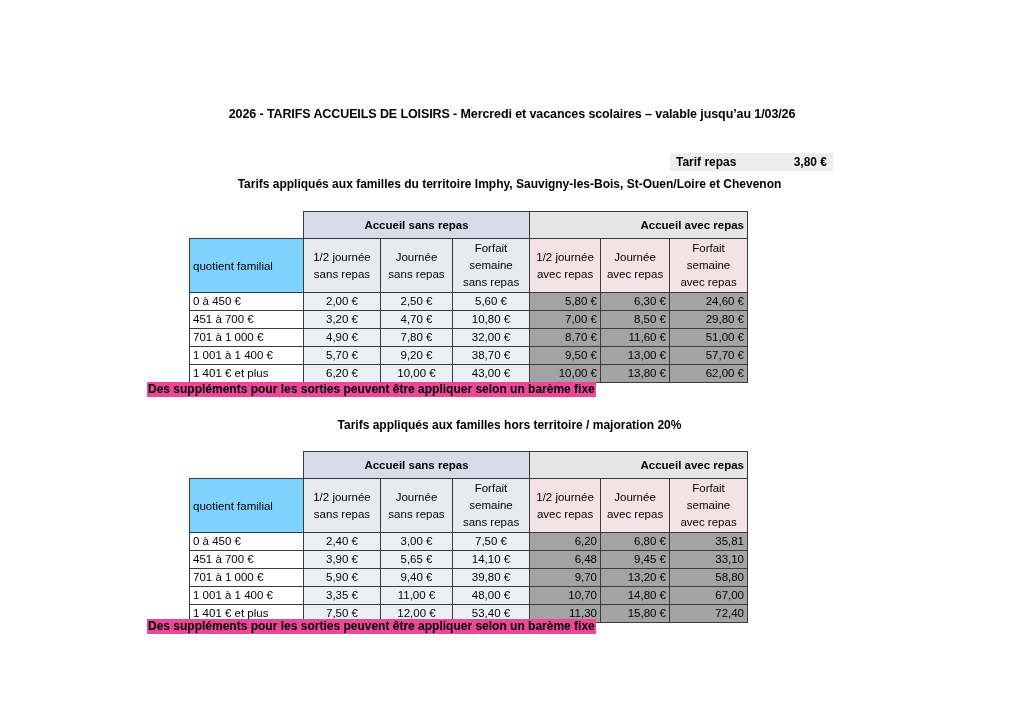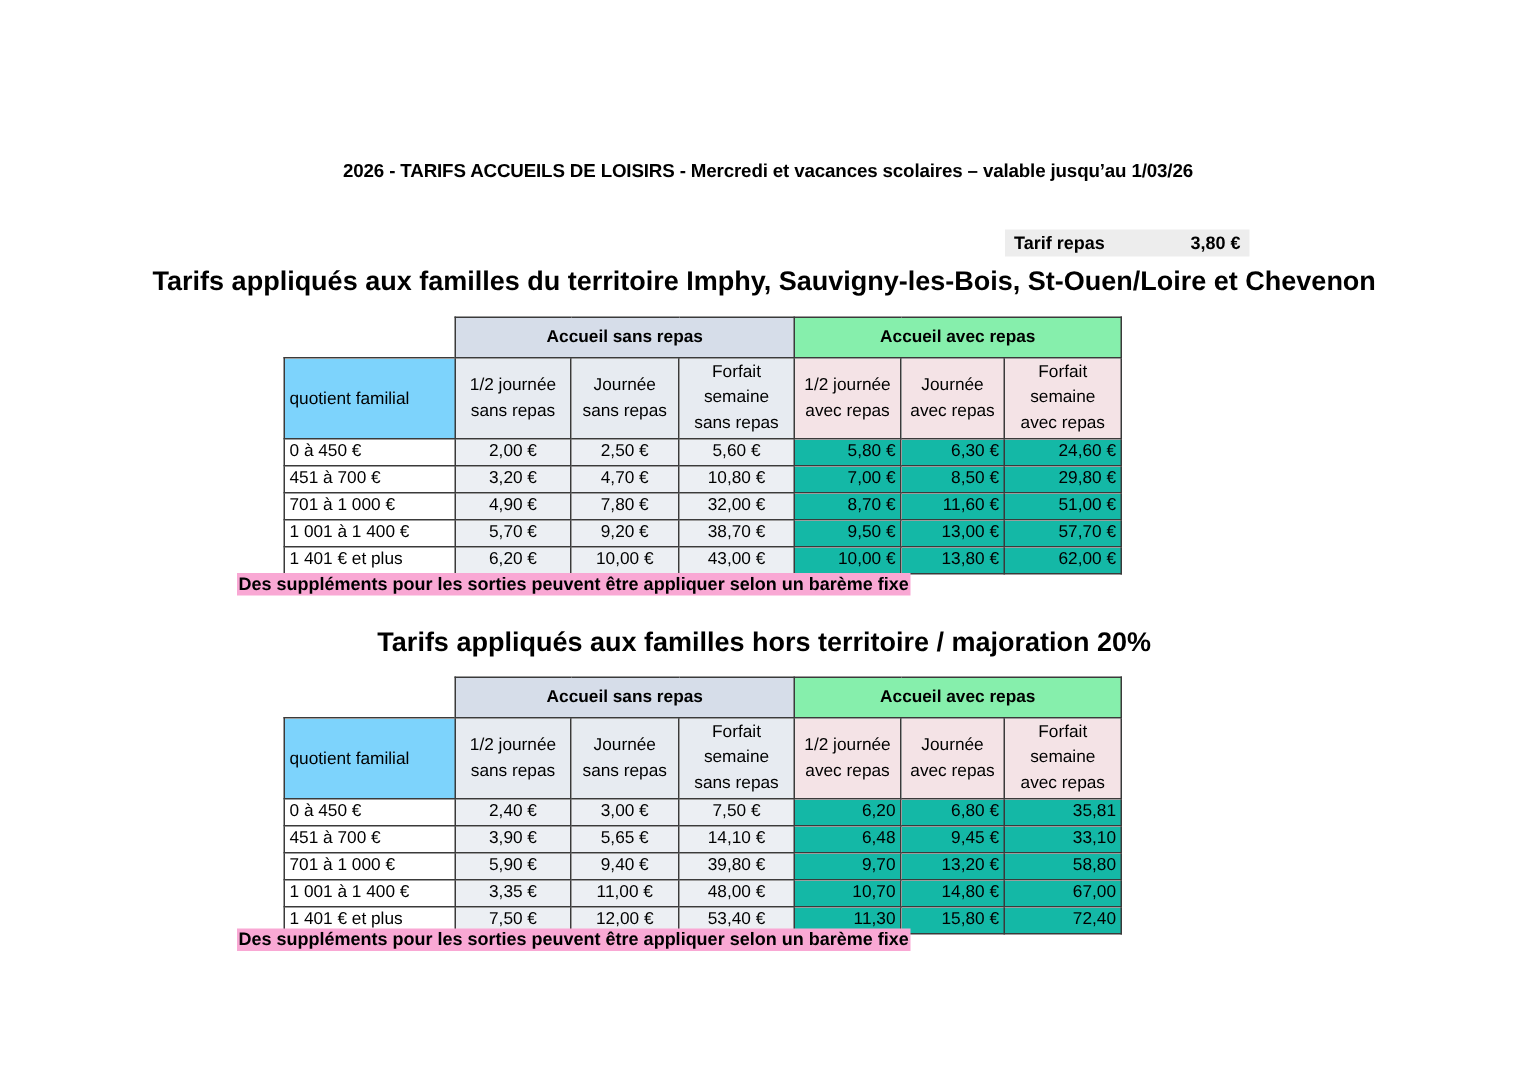--- a/index.html
+++ b/index.html
@@ -3,34 +3,34 @@
 <meta charset="utf-8">
 <style>
   html, body { margin:0; padding:0; background:#ffffff; }
   body { width:1024px; height:724px; position:relative; overflow:hidden;
          font-family:"Liberation Sans", sans-serif; color:#000; }
   .abs { position:absolute; }
   .title { left:0; width:1024px; top:107px; text-align:center; font-weight:bold; font-size:12.5px; letter-spacing:-0.1px; }
   .repas-box { left:670px; top:153px; width:163px; height:18px; background:#ededed; font-weight:bold; font-size:12px; }
   .repas-box .lbl { position:absolute; left:6px; top:2px; }
   .repas-box .val { position:absolute; right:6px; top:2px; }
-  .subtitle { left:0; width:1019px; text-align:center; font-weight:bold; font-size:18px; }
+  .subtitle { left:0; width:1019px; text-align:center; font-weight:bold; font-size:12px; }
   table.tarif { position:absolute; border-collapse:collapse; font-size:11.5px; table-layout:fixed; }
   table.tarif td { border:1px solid #3a3a3a; padding:0 3px; white-space:nowrap; overflow:hidden; }
   table.tarif td.blank { border:none; background:transparent; }
   .grp-sans { background:#d6dde9; font-weight:bold; text-align:center; height:26px; }
-  .grp-avec { background:#86efac; font-weight:bold; text-align:center; height:26px;margin-left:32px; }
+  .grp-avec { background:#e5e5e5; font-weight:bold; text-align:right; height:26px;margin-left:32px; }
   .sub-sans { background:#e7ebf1; text-align:center; line-height:17px; }
   .sub-avec { background:#f4e3e6; text-align:center; line-height:17px; }
   .qf-head { text-align:left; background:#7dd3fc; }
   .row td { height:17px; line-height:17px; }
   .row td.lab { text-align:left; background:#fff; }
   .row td.s { text-align:center; background:#eceff3; }
-  .row td.a { text-align:right; background:#14b8a6; }
-  .note { left:158px; font-weight:bold; font-size:12px; background:#f9a8d4; padding:0 1px; line-height:15px; }
+  .row td.a { text-align:right; background:#a3a3a3; }
+  .note { left:147px; font-weight:bold; font-size:12px; background:#ec4899; padding:0 1px; line-height:15px; }
 </style>
 </head>
 <body>
 
 <div class="abs title">2026 - TARIFS ACCUEILS DE LOISIRS - Mercredi et vacances scolaires – valable jusqu’au 1/03/26</div>
 
 <div class="abs repas-box">
   <span class="lbl">Tarif repas</span>
   <span class="val">3,80 €</span>
 </div>

